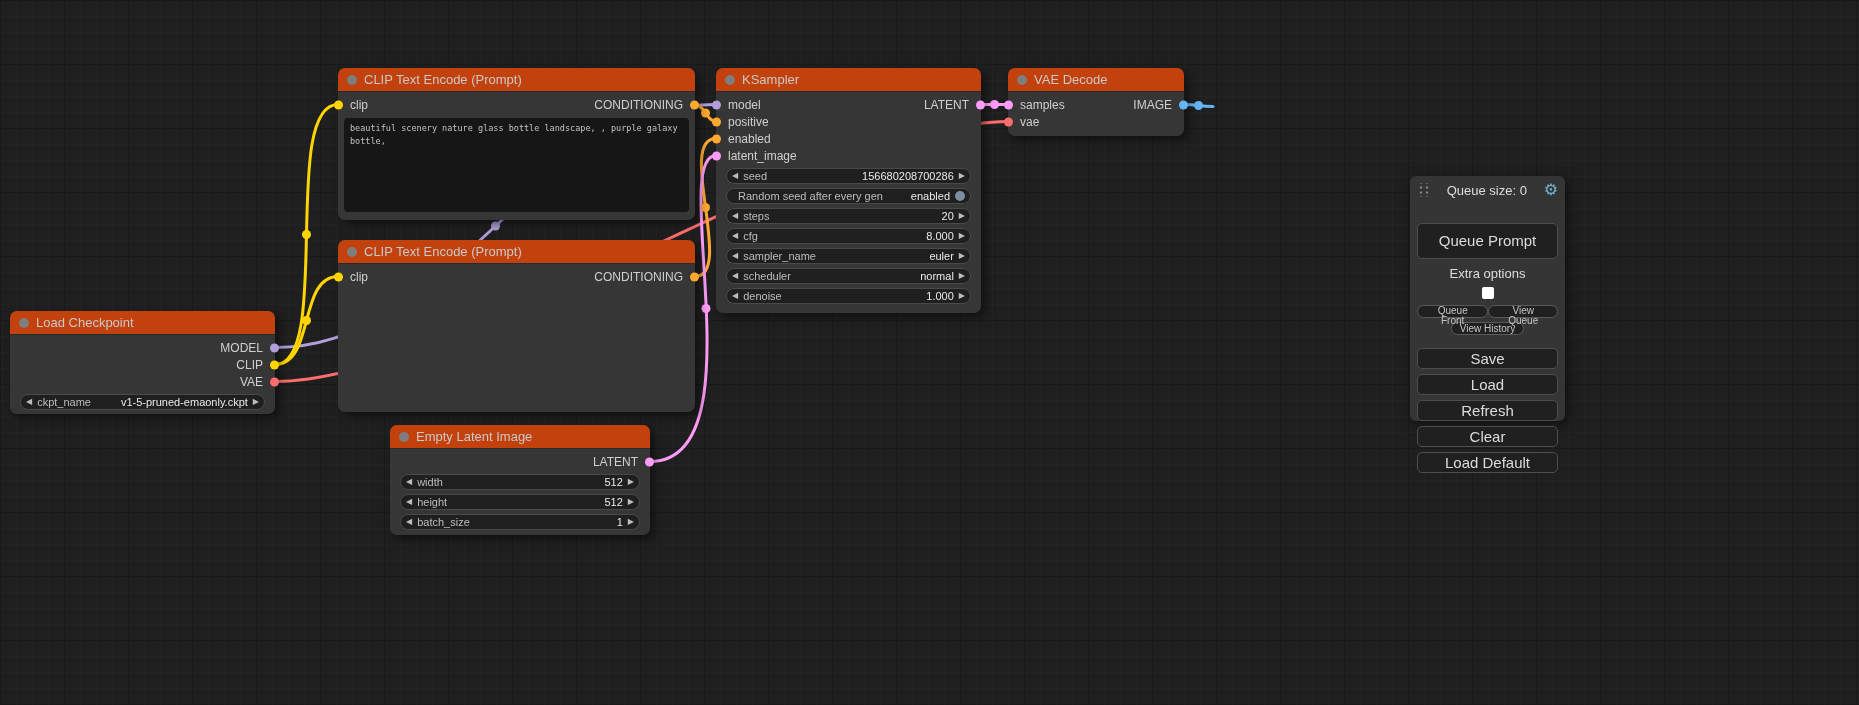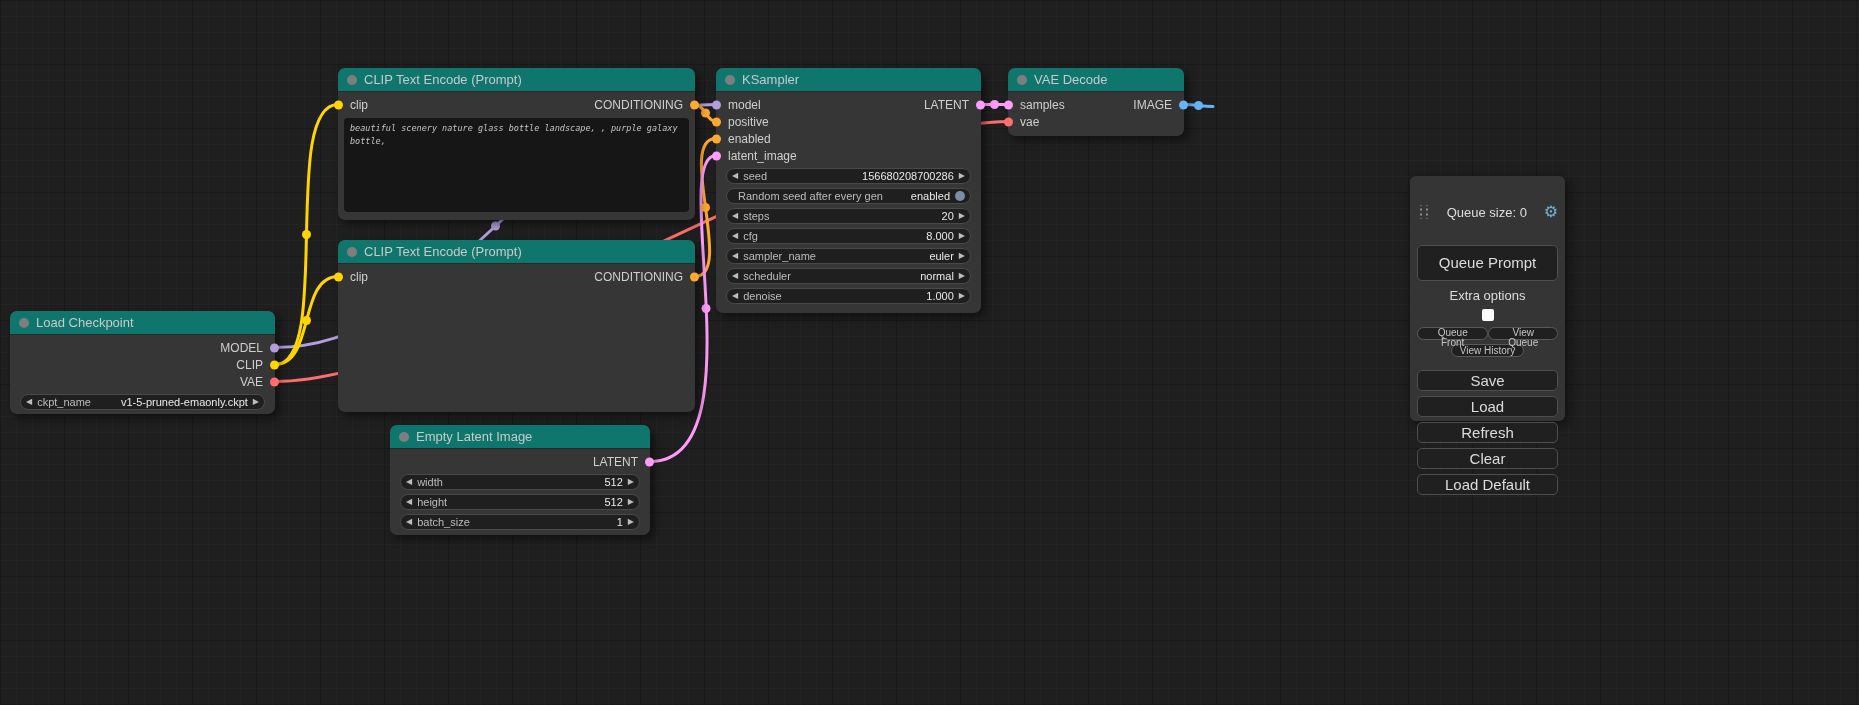--- a/index.html
+++ b/index.html
@@ -10,21 +10,21 @@
       linear-gradient(rgba(255,255,255,0.018) 1px,transparent 1px),
       linear-gradient(90deg,rgba(255,255,255,0.018) 1px,transparent 1px),
       linear-gradient(rgba(0,0,0,0.35) 1px,transparent 1px),
       linear-gradient(90deg,rgba(0,0,0,0.35) 1px,transparent 1px);
     background-size:16px 16px,16px 16px,64px 64px,64px 64px;}
   .links{position:absolute;left:0;top:0;z-index:1;}
   
   .node{position:absolute;z-index:2;background:#363636;border-radius:7px;
     box-shadow:4px 4px 10px rgba(0,0,0,.5);color:#ddd;}
   .node-title{height:24px;display:flex;align-items:center;gap:7px;padding:0 9px;
-    background:#0f766e;border-radius:7px 7px 0 0;font-size:13px;color:#c9c9c9;
+    background:#c2410c;border-radius:7px 7px 0 0;font-size:13px;color:#c9c9c9;
     border-bottom:1px solid #2a2a2a;white-space:nowrap;}
   .collapse-dot{width:10px;height:10px;border-radius:50%;background:#7e7e7e;flex:none;}
   .node-body{padding-top:4px;}
   .slot-row{position:relative;height:17px;display:flex;align-items:center;
     padding:0 12px;font-size:12px;color:#cfcfcf;white-space:nowrap;}
   .slot-row.space{justify-content:space-between;}
   .slot-row.end{justify-content:flex-end;}
   .sdot{position:absolute;top:50%;width:9px;height:9px;border-radius:50%;
     transform:translateY(-50%);}
   .sdot.in{left:-4px;}
@@ -32,26 +32,26 @@
   .widget{display:flex;align-items:center;height:16px;margin:4px 10px 0;
     background:#1f1f1f;border:1px solid #494949;border-radius:9px;font-size:11px;
     padding:0 5px;color:#ccc;white-space:nowrap;}
   .widget .arr{font-size:8px;color:#bdbdbd;line-height:1;flex:none;}
   .widget .w-label{margin-left:5px;color:#bdbdbd;}
   .widget .w-value{margin-left:auto;margin-right:5px;color:#eaeaea;}
   .widget.no-arrow .w-label{margin-left:6px;}
   .toggle-dot{width:10px;height:10px;border-radius:50%;flex:none;margin-right:0;}
   .node-text{position:absolute;left:6px;right:6px;background:#161616;border-radius:4px;
     font-family:"DejaVu Sans Mono",monospace;font-size:8.5px;line-height:1.55;
-    color:#c4c4c4;padding:4px 6px;white-space:pre-wrap;overflow:hidden;font-style:italic;}
+    color:#c4c4c4;padding:4px 6px;white-space:pre-wrap;overflow:hidden;}
   
   .menu{position:absolute;left:1410px;top:176px;width:155px;height:245px;z-index:5;
     background:#353535;border-radius:6px;box-shadow:3px 3px 12px rgba(0,0,0,.55);
     padding:5px 7px;color:#ddd;}
-  .menu-header{display:flex;align-items:center;height:18px;margin-bottom:2px;margin-top:22px;}
+  .menu-header{display:flex;align-items:center;height:18px;margin-bottom:2px;}
   .drag-handle{width:13px;height:14px;
     background-image:radial-gradient(#8d8d8d 1.2px,transparent 1.4px);
     background-size:6px 5px;background-position:1px 2px;cursor:grab;flex:none;}
   .queue-size{flex:1;text-align:center;font-size:13px;color:#dedede;}
   .gear{font-size:16px;color:#6fb3d2;line-height:1;cursor:pointer;flex:none;}
   .btn{display:block;width:100%;height:21px;margin-top:5px;background:#202020;
     border:1px solid #4e4e4e;border-radius:5px;color:#dcdcdc;font-size:15px;
     font-family:inherit;text-align:center;line-height:18px;cursor:pointer;}
   .btn.queue{height:36px;line-height:20px;margin-top:24px;}
   .btn.gap{margin-top:13px;}

